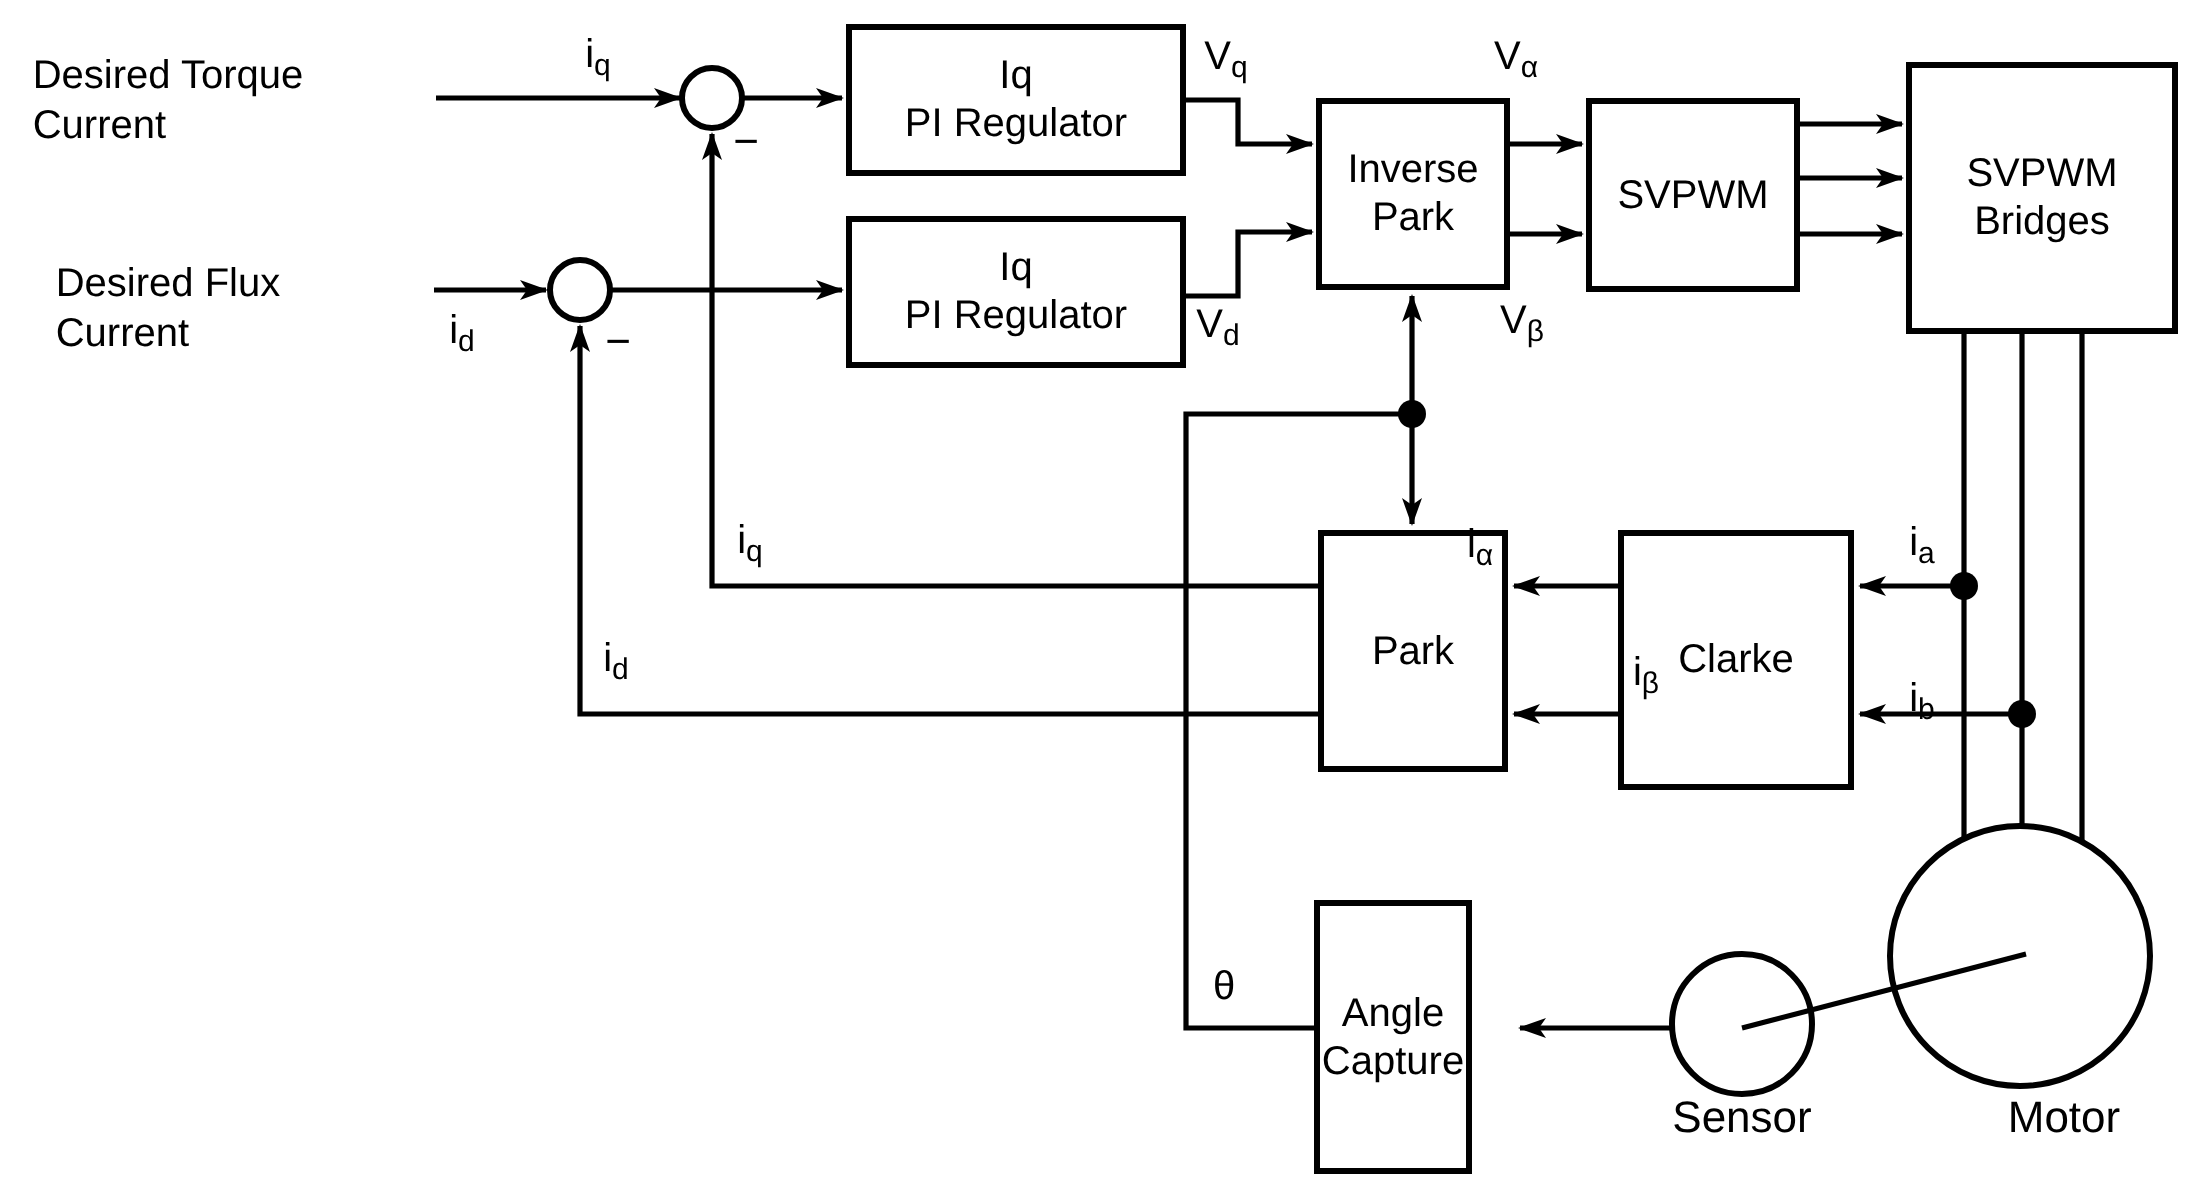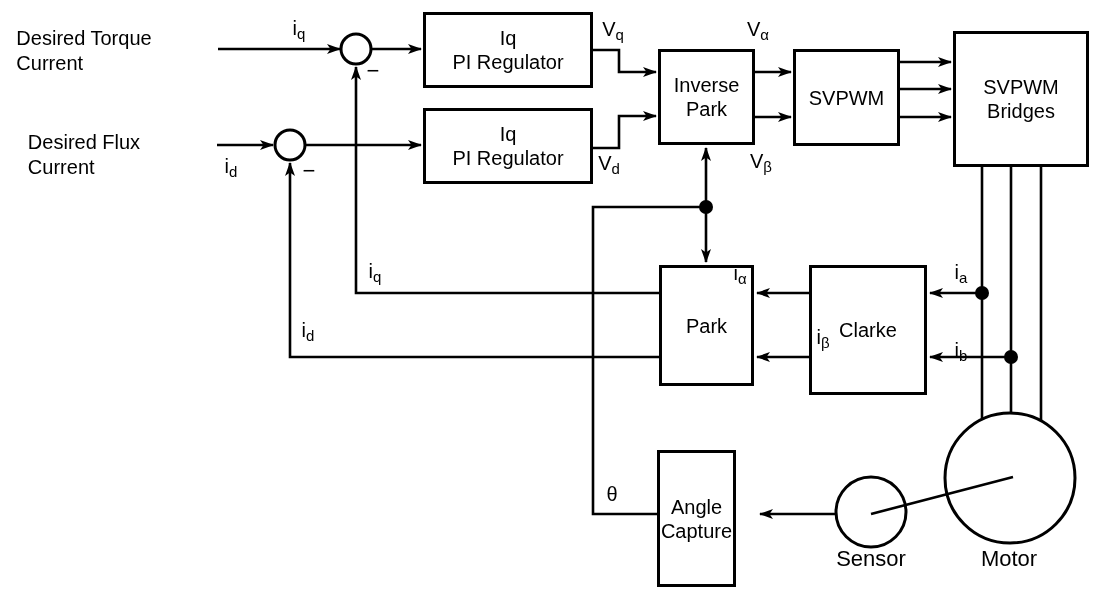--- a/index.html
+++ b/index.html
@@ -139,15 +139,15 @@
   <span class="sig" style="left:961px; top:272px;"><span>i</span><span class="sub">a</span></span>
   <span class="sig" style="left:961px; top:332px;margin-top:18px;"><span>i</span><span class="sub">b</span></span>
   <span class="sig" style="left:375px; top:271px;"><span>i</span><span class="sub">q</span></span>
   <span class="sig" style="left:308px; top:330px;"><span>i</span><span class="sub">d</span></span>
   <span class="sig" style="left:612px; top:494px;"><span>θ</span></span>
 
   <span class="minus" style="left:373px; top:71px;">−</span>
   <span class="minus" style="left:309px; top:171px;">−</span>
 
   <span class="circle-label" style="left:871px; top:559px;">Sensor</span>
-  <span class="circle-label" style="left:1009px; top:559px;">Motor</span>
+  <span class="circle-label" style="left:1032px; top:559px;">Motor</span>
 
 </div>
 
 </body></html>

